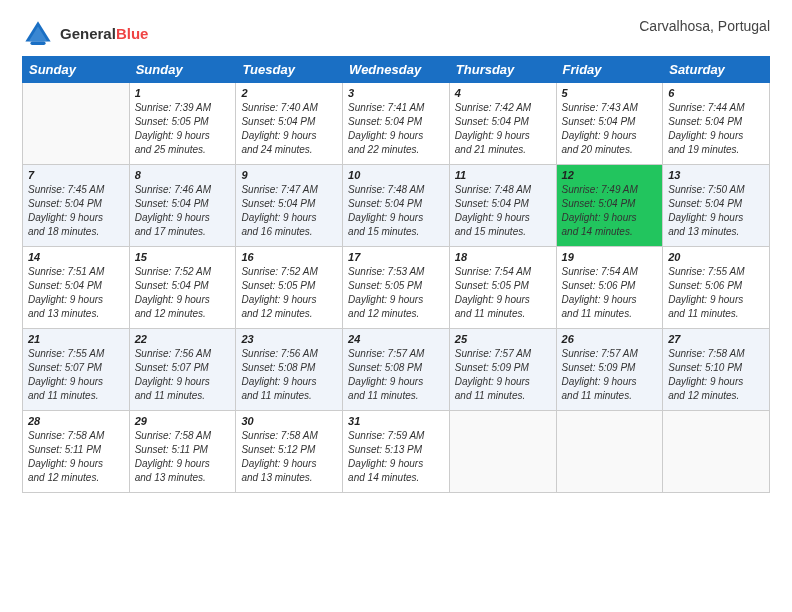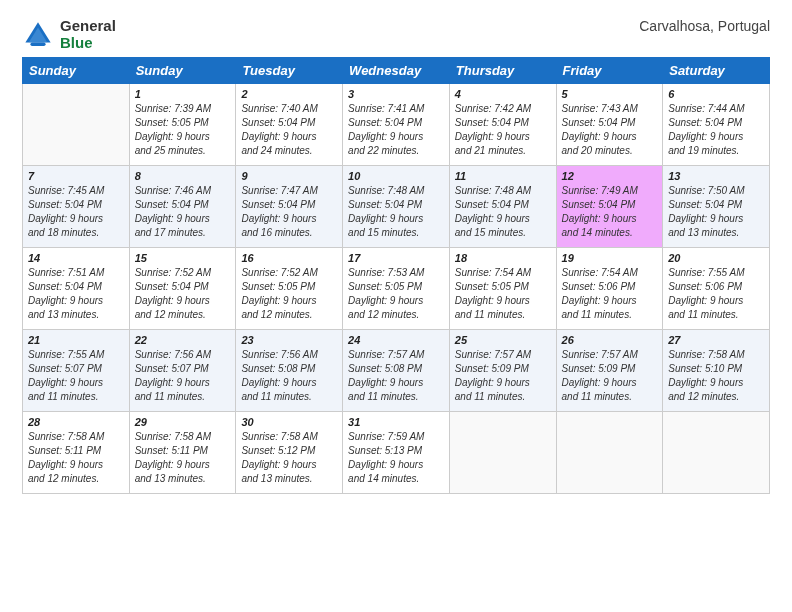--- a/index.html
+++ b/index.html
@@ -22,32 +22,32 @@
       align-items: flex-start;
       margin-bottom: 4px;
     }
     .logo {
       display: flex;
       align-items: center;
       gap: 6px;
     }
     .logo-text {
       display: flex;
-      flex-direction: column;
       line-height: 1.1;
+      text-align: right;
     }
     .logo-general {
       font-size: 15px;
       font-weight: bold;
       color: #333;
     }
     .logo-blue {
       font-size: 15px;
       font-weight: bold;
-      color: #15803d;
+      color: #ef4444;
     }
     .logo-icon {
       width: 32px;
       height: 32px;
     }
     .title-block {
       text-align: right;
     }
     .month-title {
       font-size: 32px;
@@ -211,21 +211,21 @@
 Daylight: 9 hours
 and 15 minutes.</div>
           </td>
           <td style="background: rgb(240, 244, 250);">
             <span class="day-num">11</span>
             <div class="day-info" style="white-space: pre-line;">Sunrise: 7:48 AM
 Sunset: 5:04 PM
 Daylight: 9 hours
 and 15 minutes.</div>
           </td>
-          <td style="background: #f0abfc; margin-left: 40px;">
+          <td style="background: #22c55e; margin-left: 40px;">
             <span class="day-num">12</span>
             <div class="day-info" style="white-space: pre-line;">Sunrise: 7:49 AM
 Sunset: 5:04 PM
 Daylight: 9 hours
 and 14 minutes.</div>
           </td>
           <td style="background: rgb(240, 244, 250);">
             <span class="day-num">13</span>
             <div class="day-info" style="white-space: pre-line;">Sunrise: 7:50 AM
 Sunset: 5:04 PM

